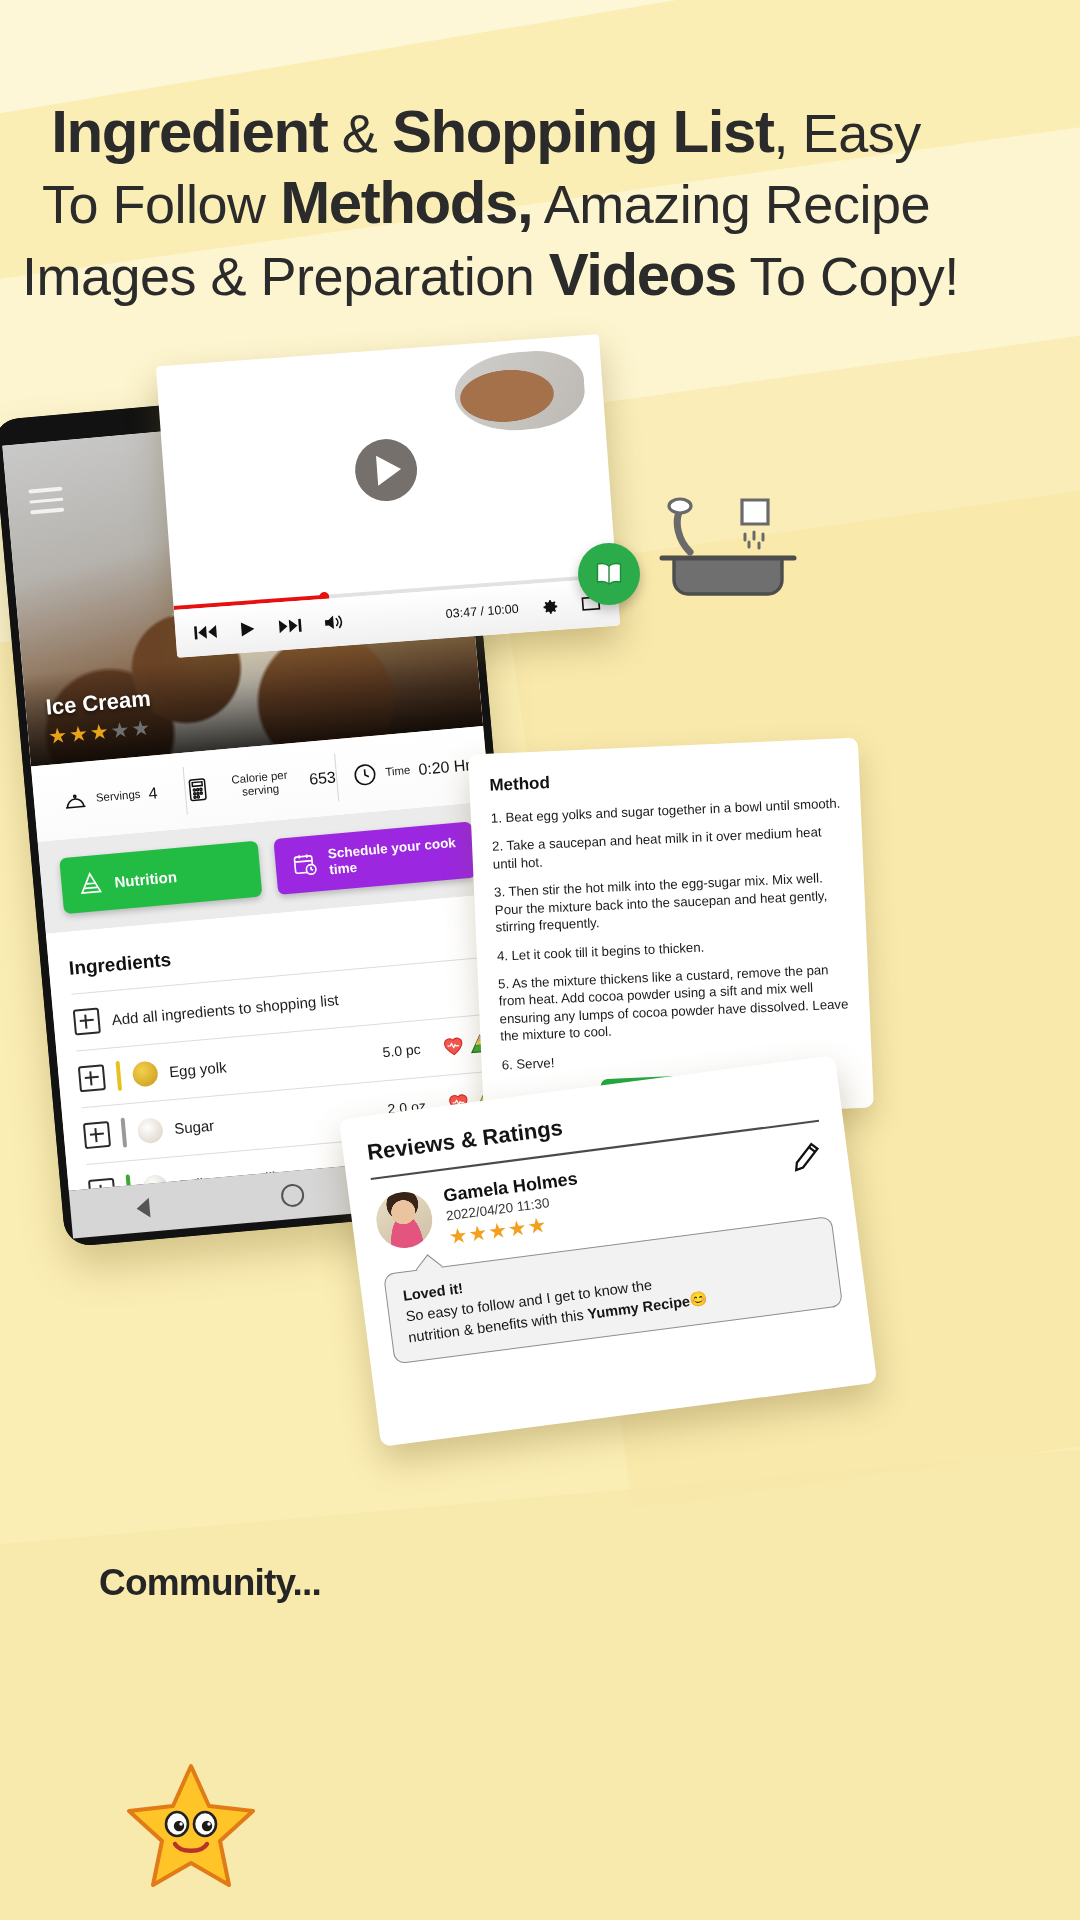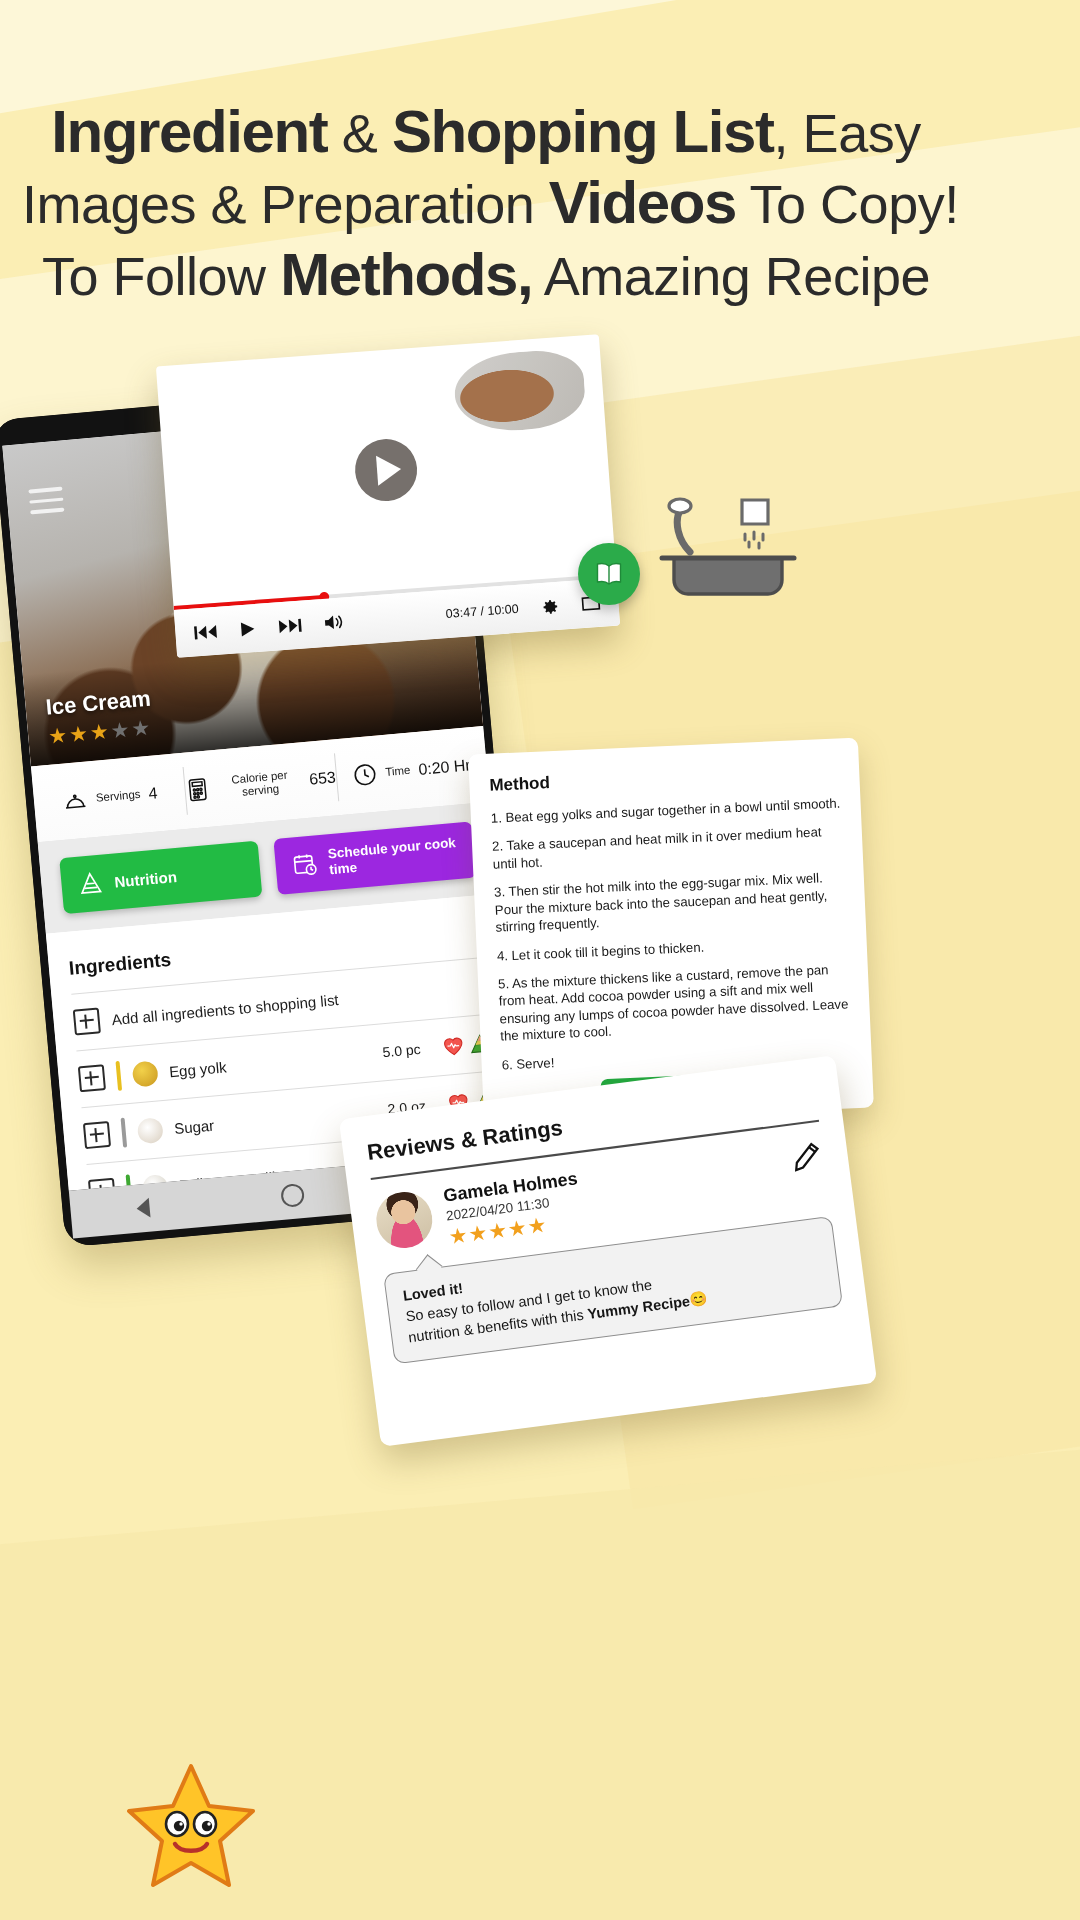--- a/index.html
+++ b/index.html
@@ -252,22 +252,22 @@
 
 <div class="stage">
   <div class="bg-base"></div>
   <div class="bg-band-top"></div>
   <div class="bg-band-mid"></div>
   <div class="bg-band-low"></div>
   <div class="bg-band-bot"></div>
 
   <div class="headline">
     <span class="line"><span class="b">Ingredient</span><span> &amp; </span><span class="b">Shopping List</span><span>, Easy</span></span>
+    <span class="line"><span>To Follow </span><span class="b">Methods,</span><span> Amazing Recipe</span></span>
     <span class="line"><span>Images &amp; Preparation </span><span class="b">Videos</span><span> To Copy!</span></span>
-    <span class="line"><span>To Follow </span><span class="b">Methods,</span><span> Amazing Recipe</span></span>
   </div>
 
   <div class="tablet">
     <div class="tablet-bezel"></div>
     <div class="tablet-screen">
 
       <div class="hero">
         <div class="hero-fade"></div>
         <div class="hero-title">Ice Cream</div>
         <div class="hero-stars">
@@ -510,20 +510,21 @@
     <div class="bubble">
       <b>Loved it!</b><br>
       <span>So easy to follow and I get to know the</span>
       <br>
       <span>nutrition &amp; benefits with this</span>
       <b>Yummy Recipe</b><span>😊</span>
     </div>
   </div>
 
   <div class="bottom">
+    <div class="l3">Community...</div>
   </div>
 
   <svg class="mascot" viewBox="0 0 142 138">
     <path d="M71 6 89 46l44 5-33 30 9 44-38-22-38 22 9-44L9 51l44-5z" fill="#ffc428" stroke="#e07b16" stroke-width="4" stroke-linejoin="round"></path>
     <ellipse cx="57" cy="64" rx="11" ry="12" fill="#fff" stroke="#222" stroke-width="2.6"></ellipse>
     <ellipse cx="85" cy="64" rx="11" ry="12" fill="#fff" stroke="#222" stroke-width="2.6"></ellipse>
     <circle cx="59" cy="66" r="5.2" fill="#1b1b1b"></circle>
     <circle cx="87" cy="66" r="5.2" fill="#1b1b1b"></circle>
     <circle cx="61" cy="64" r="1.7" fill="#fff"></circle>
     <circle cx="89" cy="64" r="1.7" fill="#fff"></circle>

